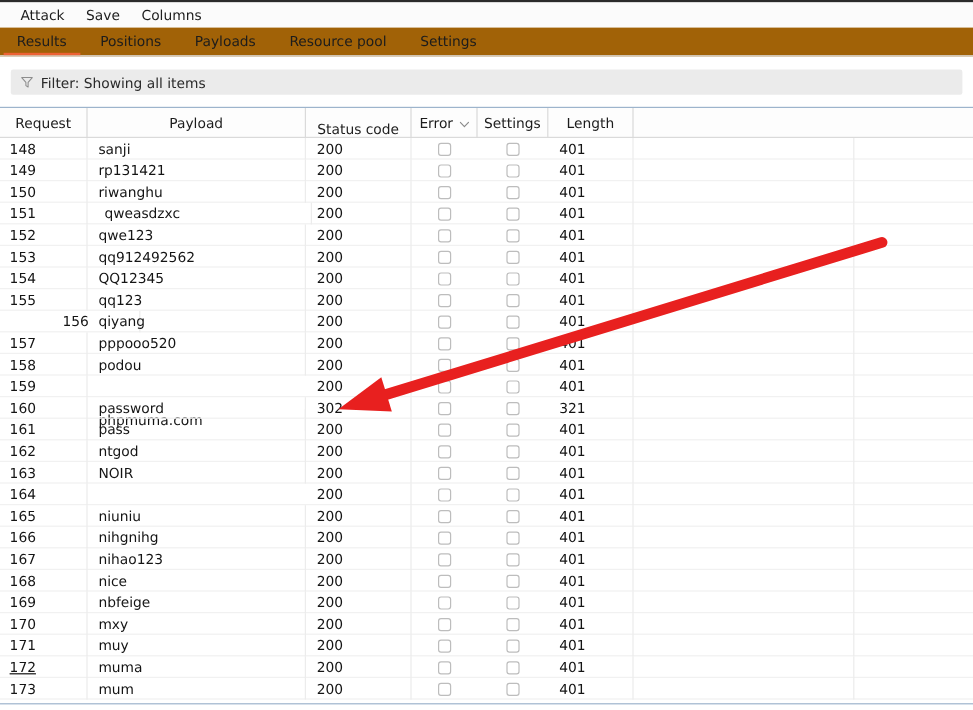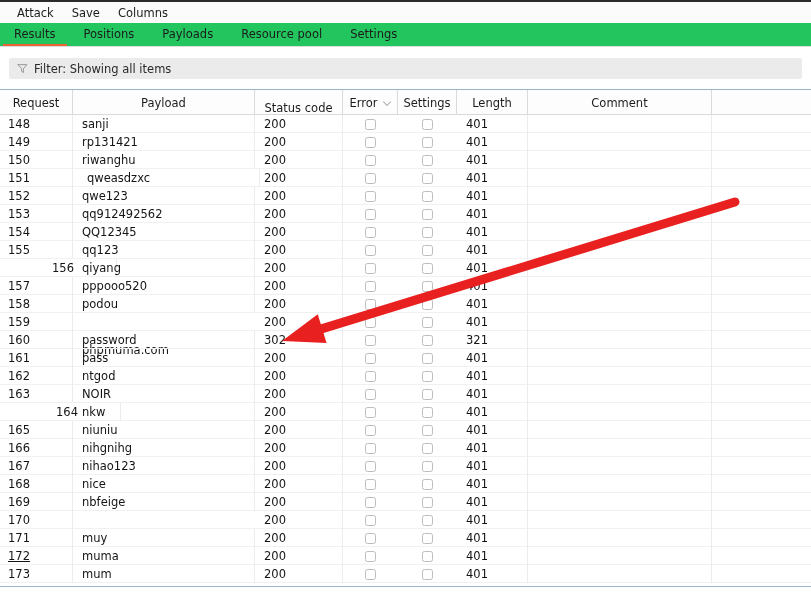--- a/index.html
+++ b/index.html
@@ -20,21 +20,21 @@
     background:#fbfbfb; display:flex; align-items:center; padding-left:8px;
   }
   .menu-item {
     font-size:11.5px; color:#1c1c1c; padding:0 9px; height:21px;
     display:flex; align-items:center; cursor:default; white-space:nowrap;
   }
 
   
   .tabbar {
     position:absolute; left:0; top:23px; width:811px; height:24px;
-    background:#22c55e; display:flex; align-items:flex-end;
+    background:#a16207; display:flex; align-items:flex-end;
     border-bottom:1px solid #dcdcdc;
   }
   .tab {
     font-size:11.5px; color:#1c1c1c; height:24px;
     display:flex; align-items:center; justify-content:center;
     padding:0 14px; position:relative; cursor:default; white-space:nowrap;
   }
   .tab.active::after {
     content:""; position:absolute; left:3px; right:3px; bottom:0;
     height:2px; background:#ec6234;
@@ -147,23 +147,20 @@
           <span class="sort-chev"><svg width="8" height="6" viewBox="0 0 8 6">
               <path d="M0.6 0.9 L4 4.6 L7.4 0.9" fill="none" stroke="#8a8a8a" stroke-width="0.95" stroke-linecap="round" stroke-linejoin="round"></path>
             </svg></span>
         </div>
         <div class="th" style="left: 398px; width: 59px;">
           <span class="lbl">Settings</span>
         </div>
         <div class="th" style="left: 457px; width: 71px;">
           <span class="lbl">Length</span>
         </div>
-        <div class="th" style="left: 528px; width: 184px;">
-          <span class="lbl">Comment</span>
-        </div>
         <div class="th last" style="left: 712px; width: 99px;">
           <span class="lbl"></span>
         </div>
       </div>
     <div class="tbody" id="tbody">
         <div class="row">
           <div class="cell div c-req" style="left: 0px; width: 73px;">148</div>
           <div class="cell div c-pay" style="left: 73px; width: 182px;">sanji</div>
           <div class="cell div c-stat" style="left: 255px; width: 88px;">200</div>
           <div class="cell c-cb" style="left: 343px; width: 55px;">
@@ -380,22 +377,21 @@
             <span class="cbox"></span>
           </div>
           <div class="cell c-cb" style="left: 398px; width: 59px;">
             <span class="cbox"></span>
           </div>
           <div class="cell div c-len" style="left: 457px; width: 71px;">401</div>
           <div class="cell div c-pay" style="left: 528px; width: 184px;"></div>
           <div class="cell" style="left: 712px; width: 99px;"></div>
         </div>
         <div class="row">
-          <div class="cell div c-req" style="left: 0px; width: 73px; margin-left: 48px;">164</div>
-          <div class="cell div c-pay" style="left: 73px; width: 182px;">nkw</div>
+          <div class="cell div c-req" style="left: 0px; width: 73px;">164</div>
           <div class="cell div c-stat" style="left: 255px; width: 88px;">200</div>
           <div class="cell c-cb" style="left: 343px; width: 55px;">
             <span class="cbox"></span>
           </div>
           <div class="cell c-cb" style="left: 398px; width: 59px;">
             <span class="cbox"></span>
           </div>
           <div class="cell div c-len" style="left: 457px; width: 71px;">401</div>
           <div class="cell div c-pay" style="left: 528px; width: 184px;"></div>
           <div class="cell" style="left: 712px; width: 99px;"></div>
@@ -465,20 +461,21 @@
           </div>
           <div class="cell c-cb" style="left: 398px; width: 59px;">
             <span class="cbox"></span>
           </div>
           <div class="cell div c-len" style="left: 457px; width: 71px;">401</div>
           <div class="cell div c-pay" style="left: 528px; width: 184px;"></div>
           <div class="cell" style="left: 712px; width: 99px;"></div>
         </div>
         <div class="row">
           <div class="cell div c-req" style="left: 0px; width: 73px;">170</div>
+          <div class="cell div c-pay" style="left: 73px; width: 182px;">mxy</div>
           <div class="cell div c-stat" style="left: 255px; width: 88px;">200</div>
           <div class="cell c-cb" style="left: 343px; width: 55px;">
             <span class="cbox"></span>
           </div>
           <div class="cell c-cb" style="left: 398px; width: 59px;">
             <span class="cbox"></span>
           </div>
           <div class="cell div c-len" style="left: 457px; width: 71px;">401</div>
           <div class="cell div c-pay" style="left: 528px; width: 184px;"></div>
           <div class="cell" style="left: 712px; width: 99px;"></div>

